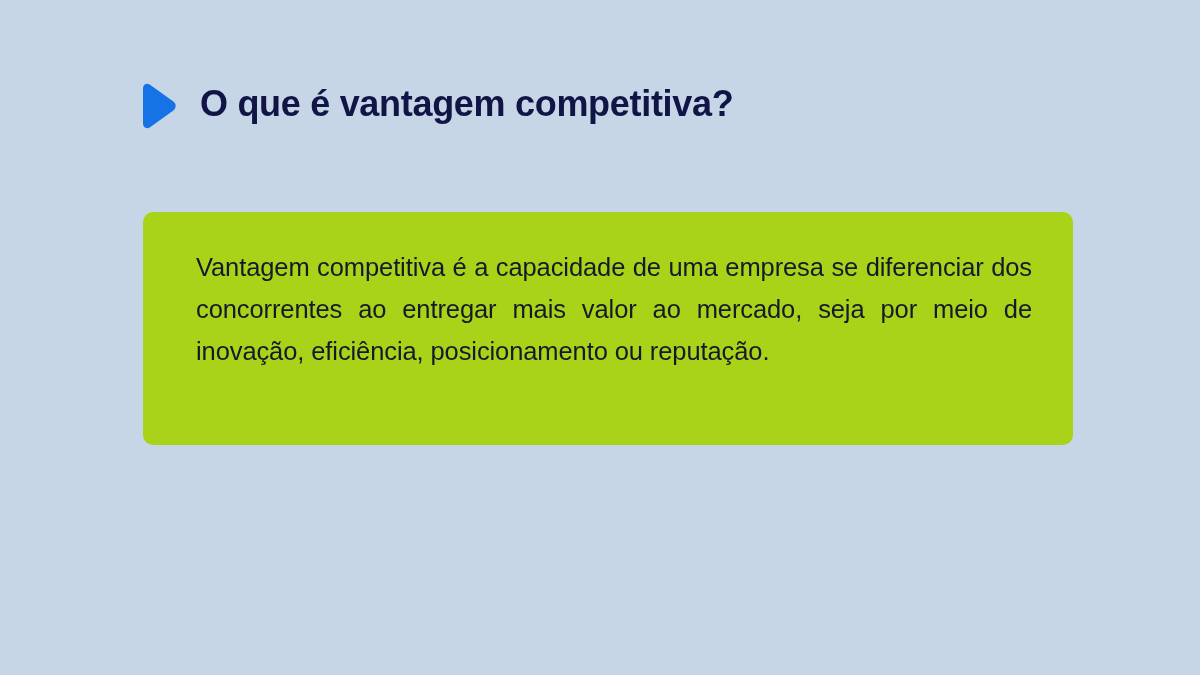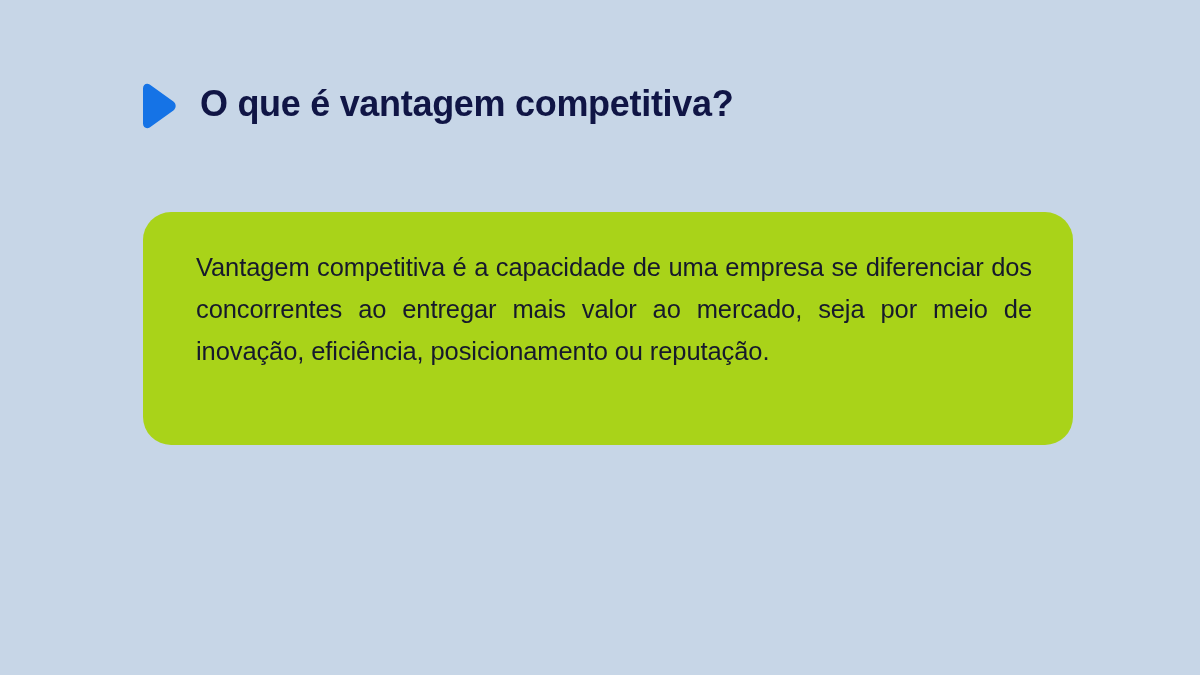--- a/index.html
+++ b/index.html
@@ -51,21 +51,21 @@
   }
 
   
   .info-card {
     position: absolute;
     left: 143px;
     top: 212px;
     width: 930px;
     height: 233px;
     background: #a9d319;
-    border-radius: 28px;
+    border-radius: 10px;
   }
 
   .card-body-text {
     position: absolute;
     left: 53px;
     top: 34px;
     width: 836px;
     font-size: 25.5px;
     line-height: 42px;
     color: #16192c;

